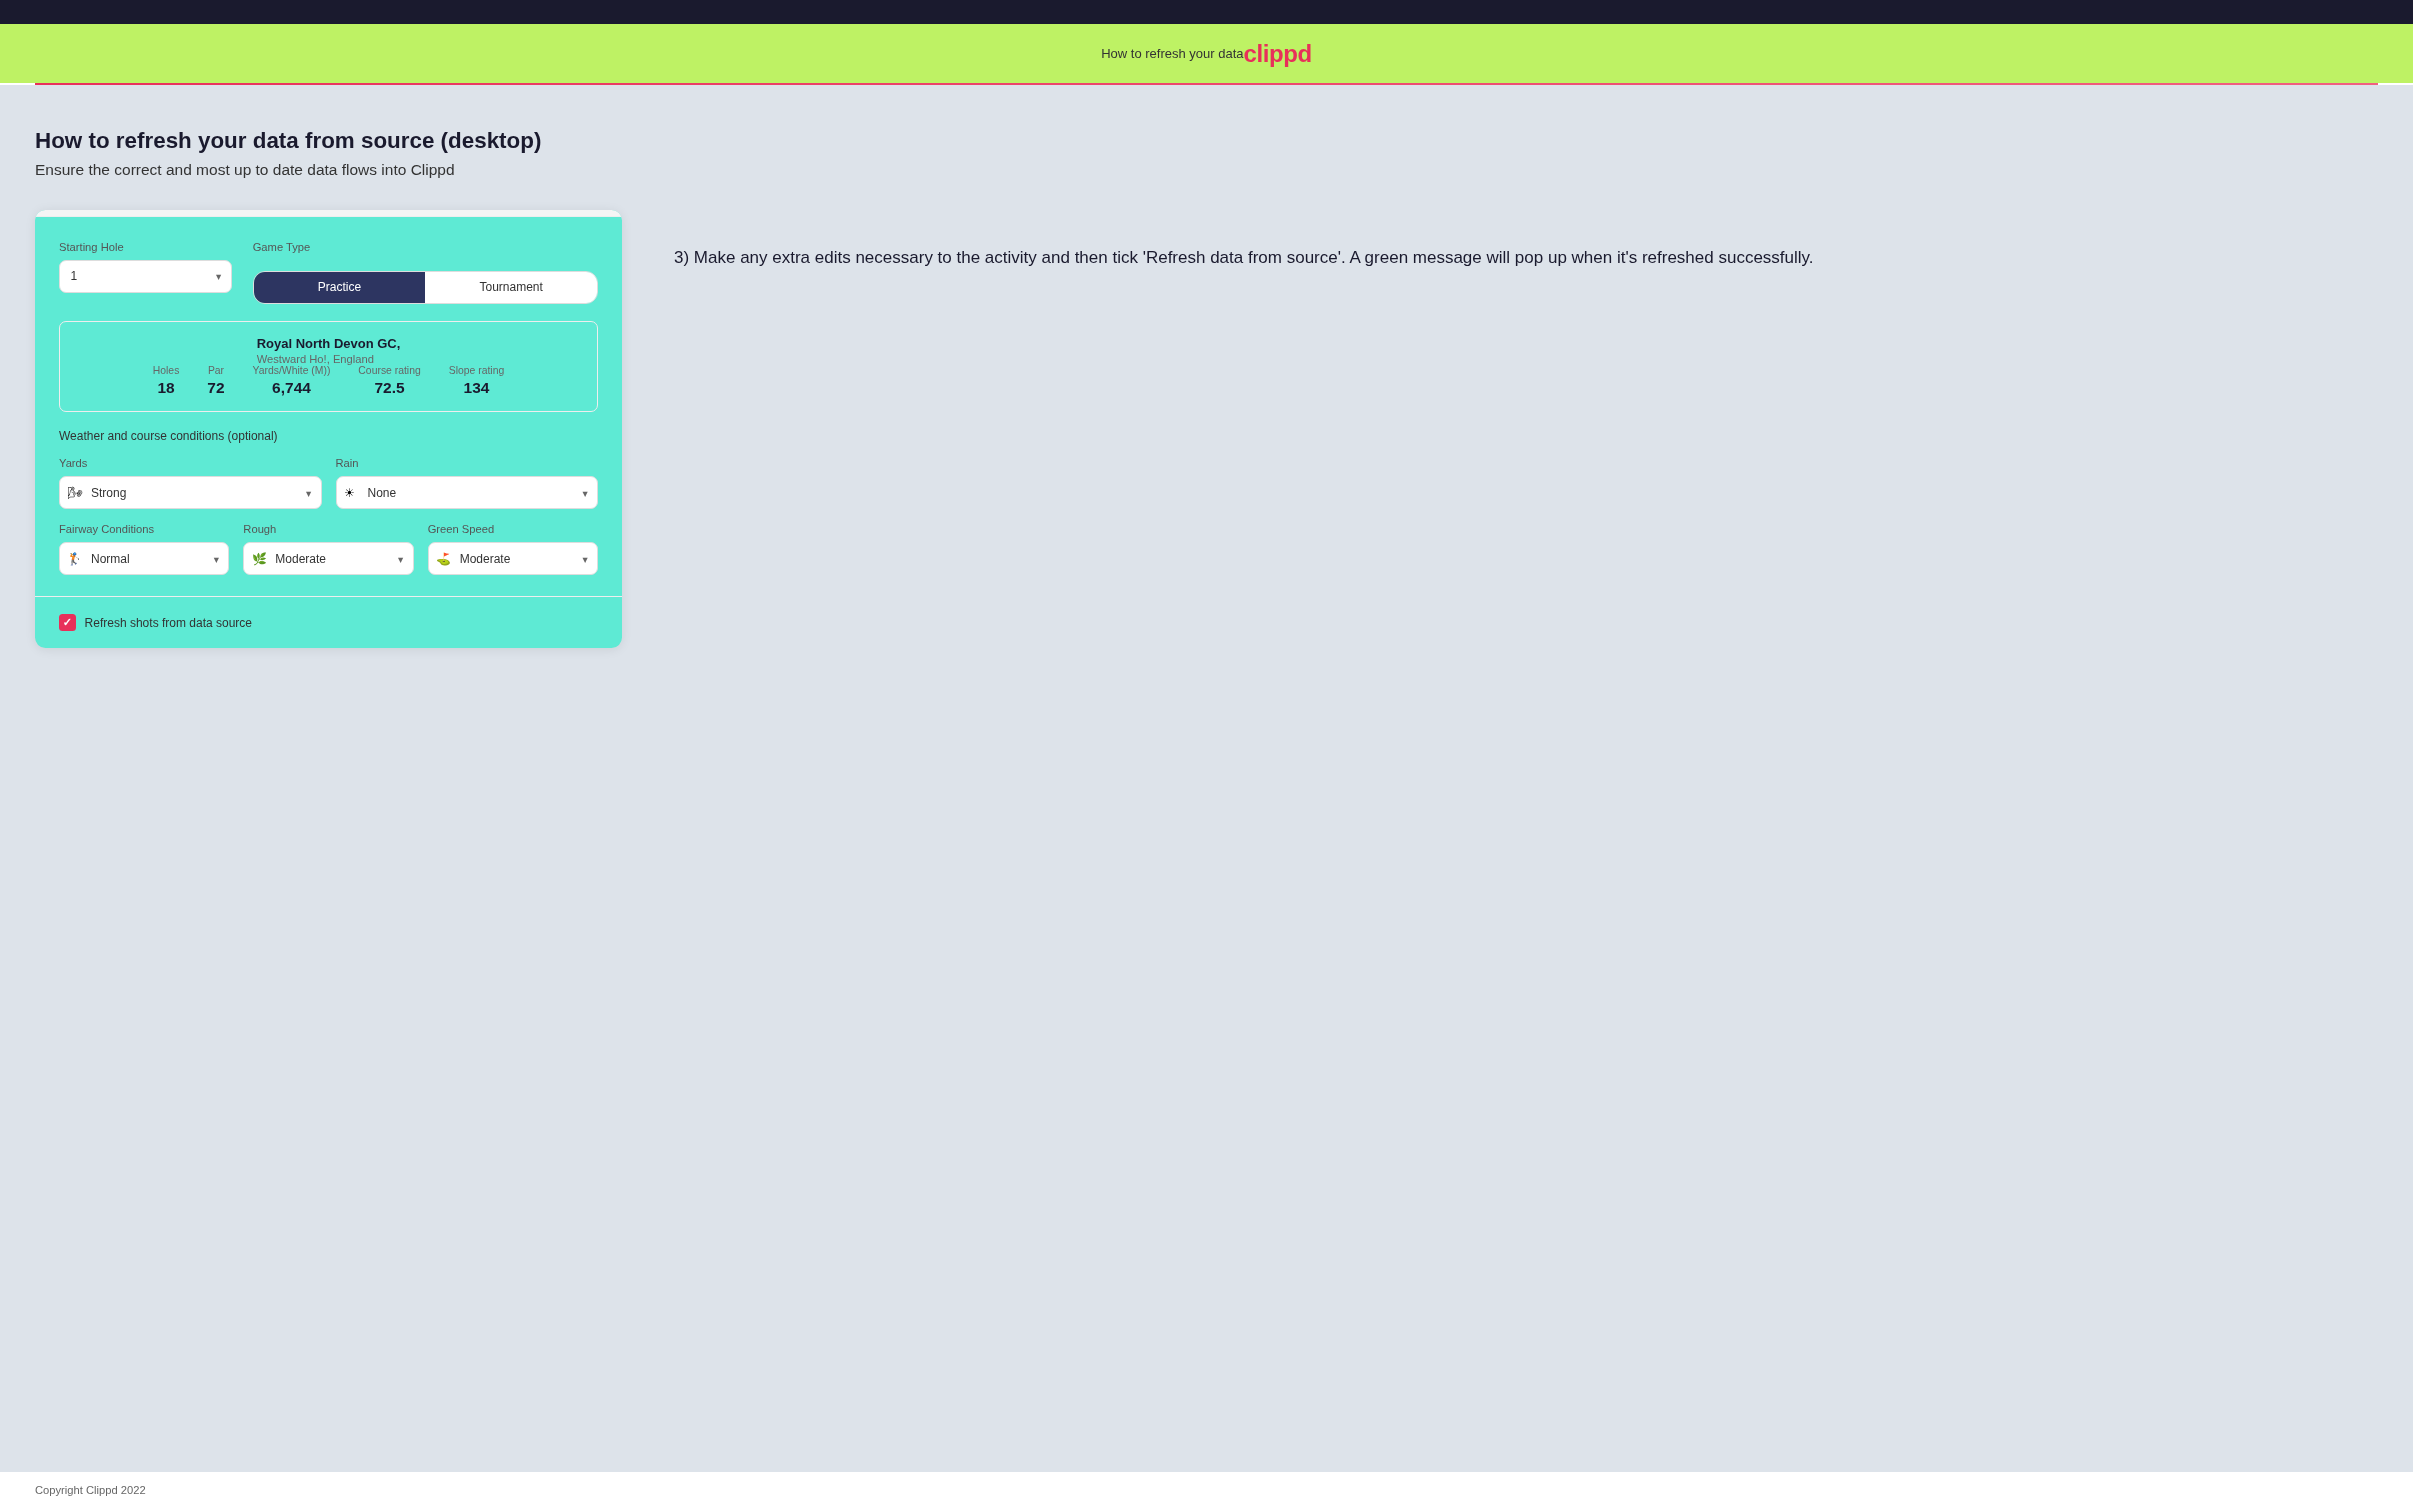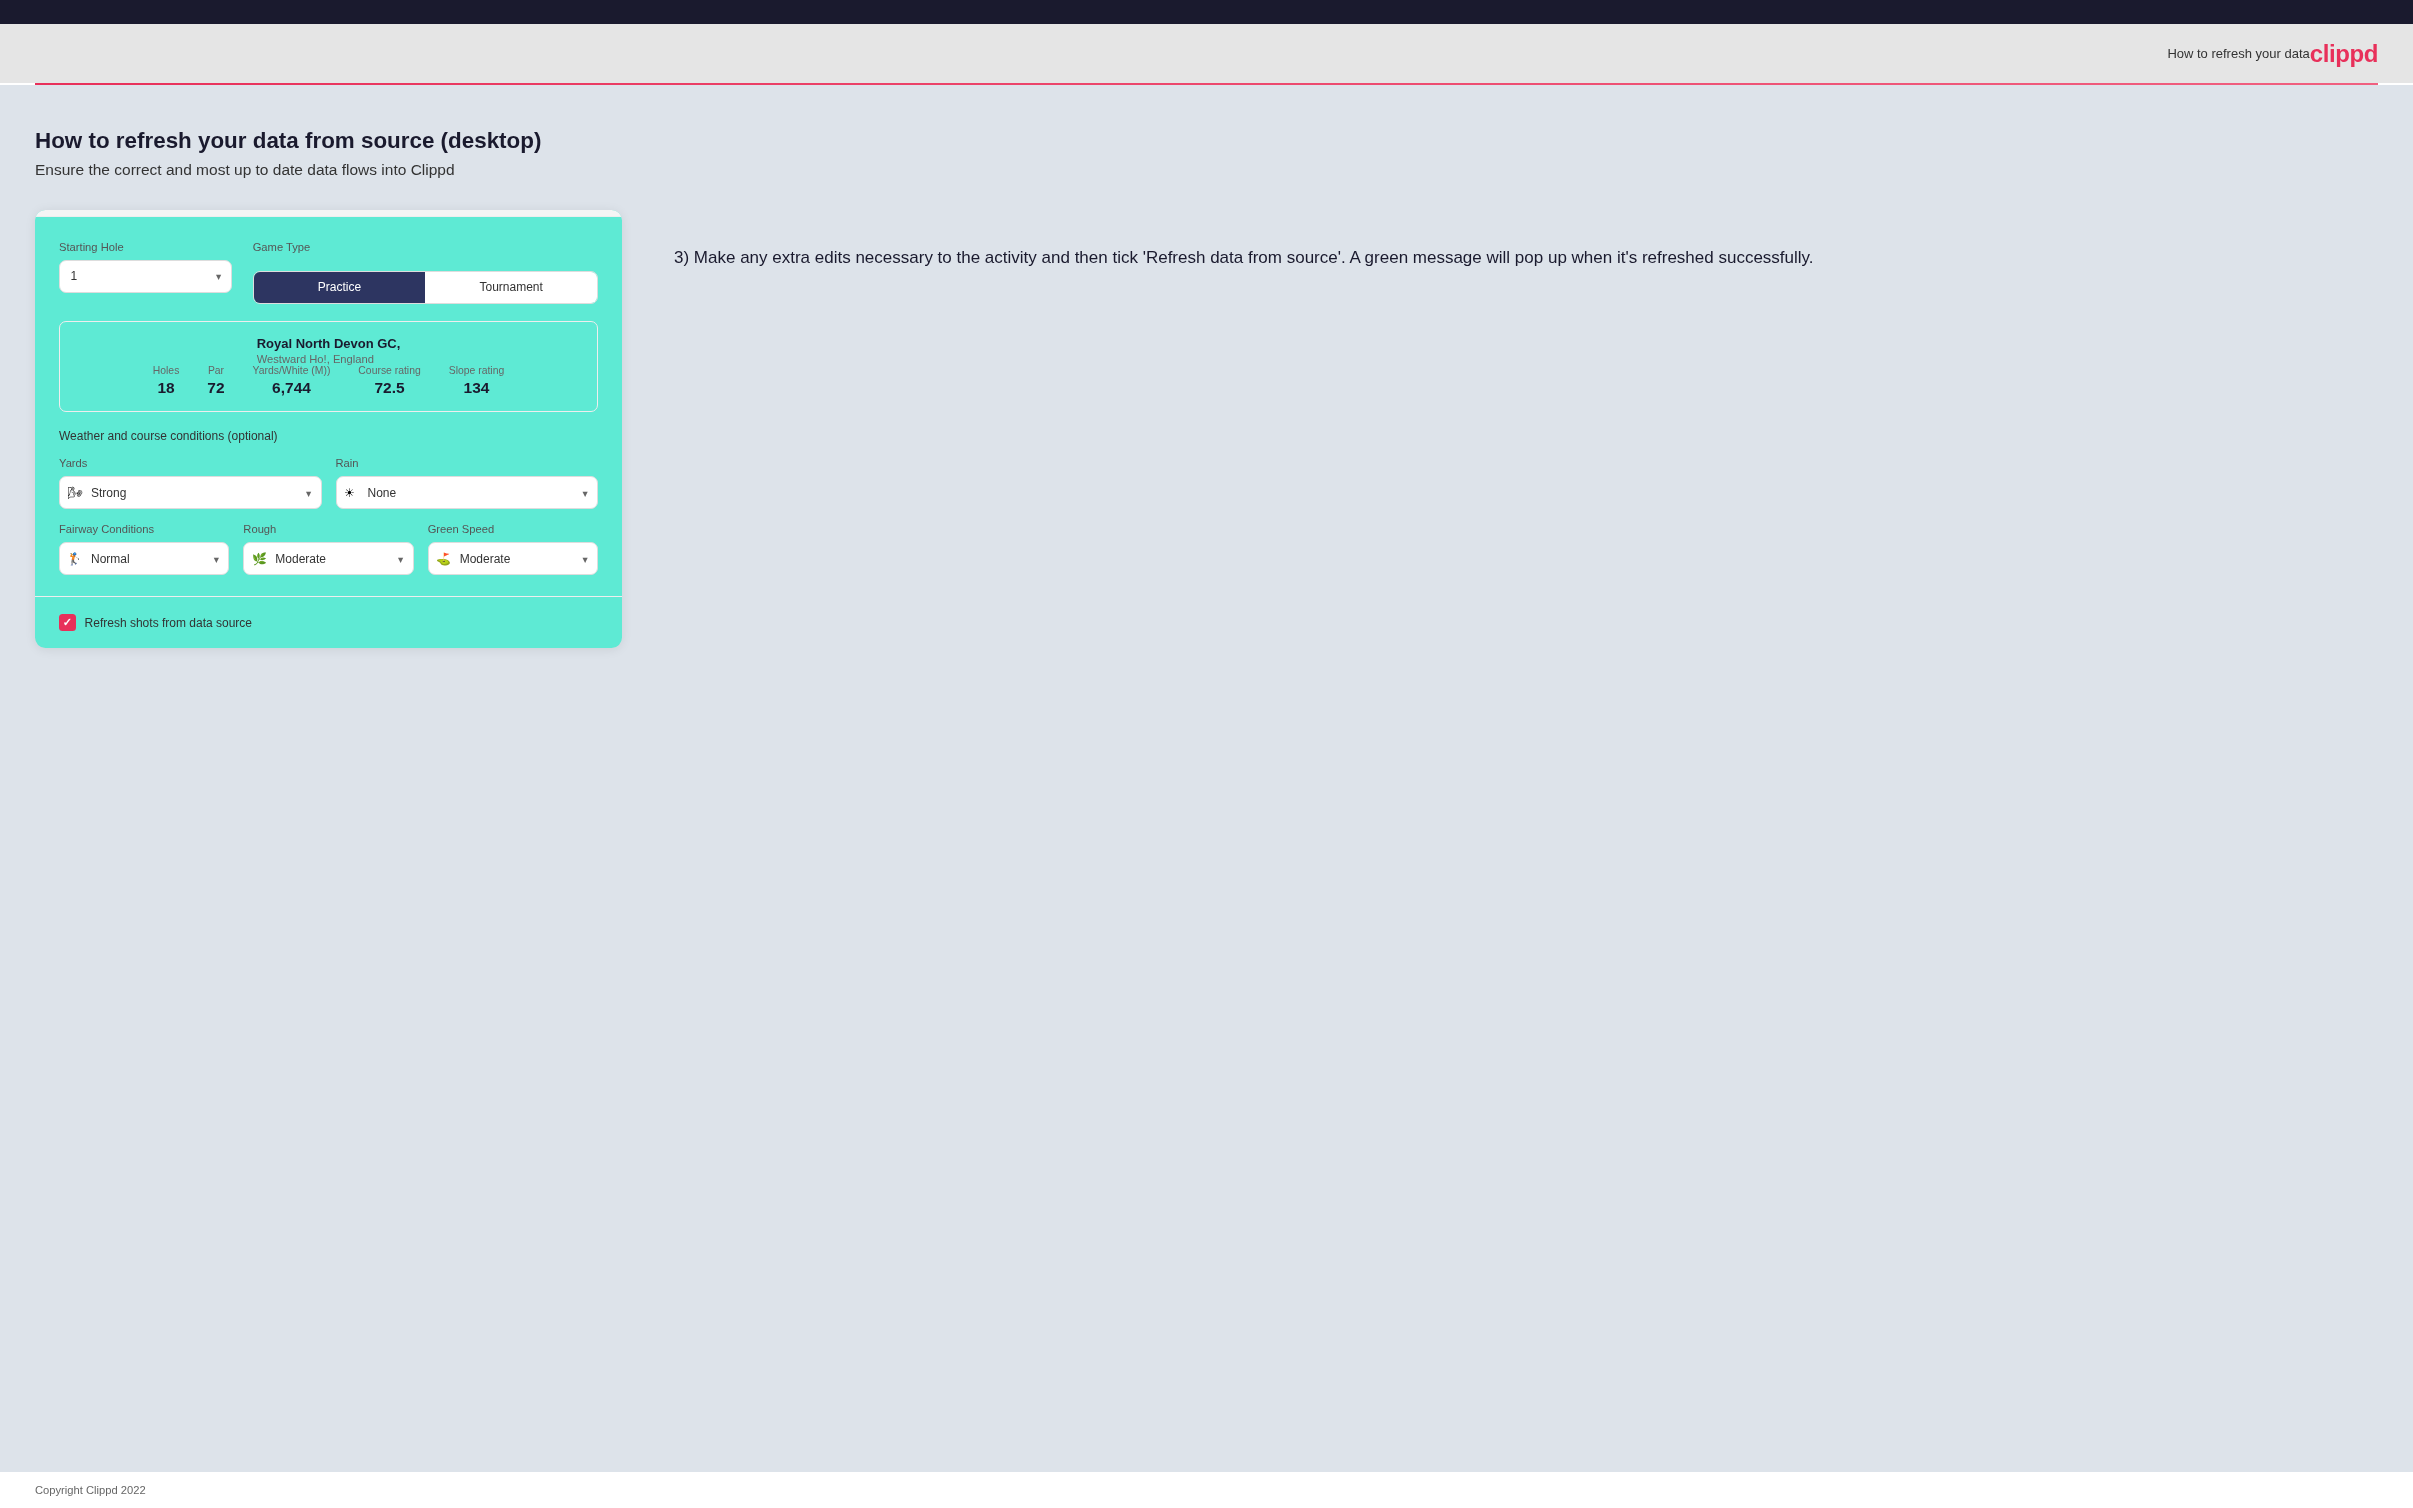--- a/index.html
+++ b/index.html
@@ -11,23 +11,23 @@
       flex-direction: column;
     }
     .top-bar {
       background: #1a1a2e;
       height: 24px;
       width: 100%;
     }
     .header {
       display: flex;
       align-items: center;
-      justify-content: flex-end;
+      justify-content: center;
       padding: 15.5px 35px;
-      background: #e5e5e5;
+      background: #bef264;
     }
     .header-title {
       font-size: 13px;
       color: #333;
     }
     .logo {
       font-size: 24px;
       font-weight: 700;
       color: #e8305a;
       letter-spacing: -0.4px;
@@ -111,21 +111,21 @@
     }
     .game-type-group {
       display: flex;
       flex: 2;
       flex-direction: column;
       gap: 11px;
     }
     .toggle-buttons {
       display: flex;
       border: 0.9px solid #ddd;
-      border-radius: 7px;
+      border-radius: 12px;
       overflow: hidden;
     }
     .toggle-btn {
       flex: 1;
       padding: 8.6px;
       border: none;
       font-size: 12px;
       cursor: pointer;
       font-weight: 500;
     }

